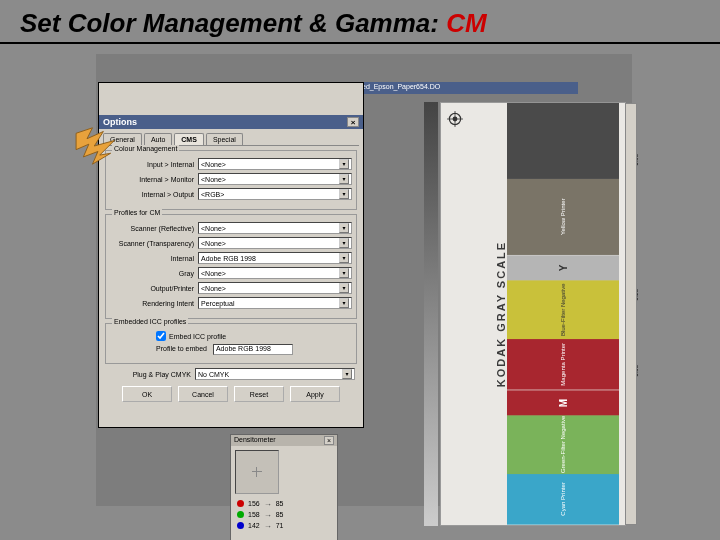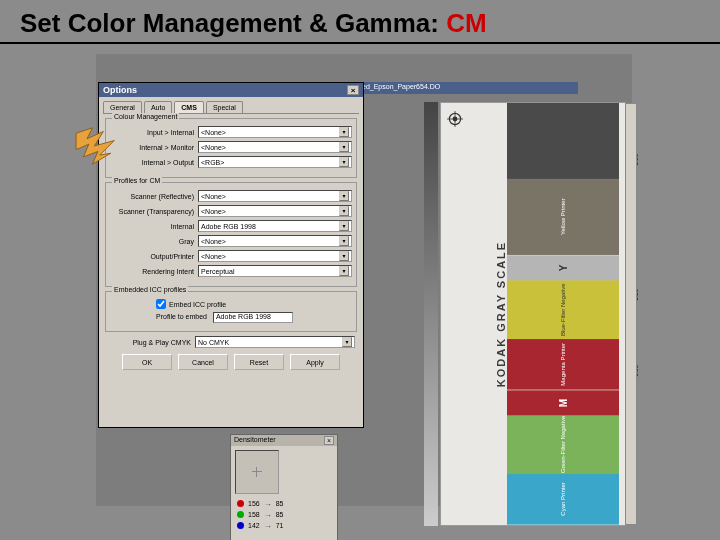--- a/index.html
+++ b/index.html
@@ -1,26 +1,26 @@
 <!DOCTYPE html>
 <html><head>
 <meta charset="utf-8">
 <style>
   * { box-sizing: border-box; margin: 0; padding: 0; }
   body { width: 720px; height: 540px; background: #8b8b8b; font-family: Arial, sans-serif; overflow: hidden; }
   
-  .slide-title { position: absolute; top: 8px; left: 20px; font-size: 26px; font-weight: bold; color: #000; }
+  .slide-title { position: absolute; top: 8px; left: 20px; font-size: 26px; font-weight: bold; color: #000; font-style: italic; }
   .slide-title .cm { color: #c00; }
   .underline { position: absolute; top: 42px; left: 0; width: 720px; height: 2px; background: #000; }
   
   .app-area { position: absolute; top: 54px; left: 96px; width: 536px; height: 452px; background: #7d7d7d; }
   .doc-titlebar { position: absolute; top: 28px; left: 262px; width: 220px; height: 12px; background: #4a5f8a; color: #fff; font-size: 7px; padding: 1px 4px; }
   
   .options-dialog { position: absolute; top: 28px; left: 2px; width: 266px; height: 346px; background: #d4d0c8; border: 1px solid #000; }
-  .dlg-title { height: 14px; background: #4a5f8a; color: #fff; font-size: 9px; font-weight: bold; padding: 4px 4px; display: flex; justify-content: space-between; align-items: center; }
+  .dlg-title { height: 14px; background: #4a5f8a; color: #fff; font-size: 9px; font-weight: bold; padding: 4px 4px; display: flex; justify-content: space-between; align-items: center; margin-top: 32px; }
   .dlg-close { width: 12px; height: 10px; background: #d4d0c8; color: #000; font-size: 8px; text-align: center; line-height: 10px; border: 1px solid #888; cursor: default; }
   .dlg-body { padding: 4px; }
   
   .tabs { display: flex; gap: 2px; font-size: 7px; border-bottom: 1px solid #888; }
   .tab { padding: 2px 6px; background: #d4d0c8; border: 1px solid #888; border-bottom: none; border-radius: 2px 2px 0 0; cursor: default; }
   .tab.active { background: #e8e4dc; font-weight: bold; }
   
   .fieldset { border: 1px solid #999; margin: 4px 2px; padding: 4px 4px 6px 4px; position: relative; }
   .legend { position: absolute; top: -6px; left: 6px; background: #d4d0c8; font-size: 7px; padding: 0 2px; }
   

